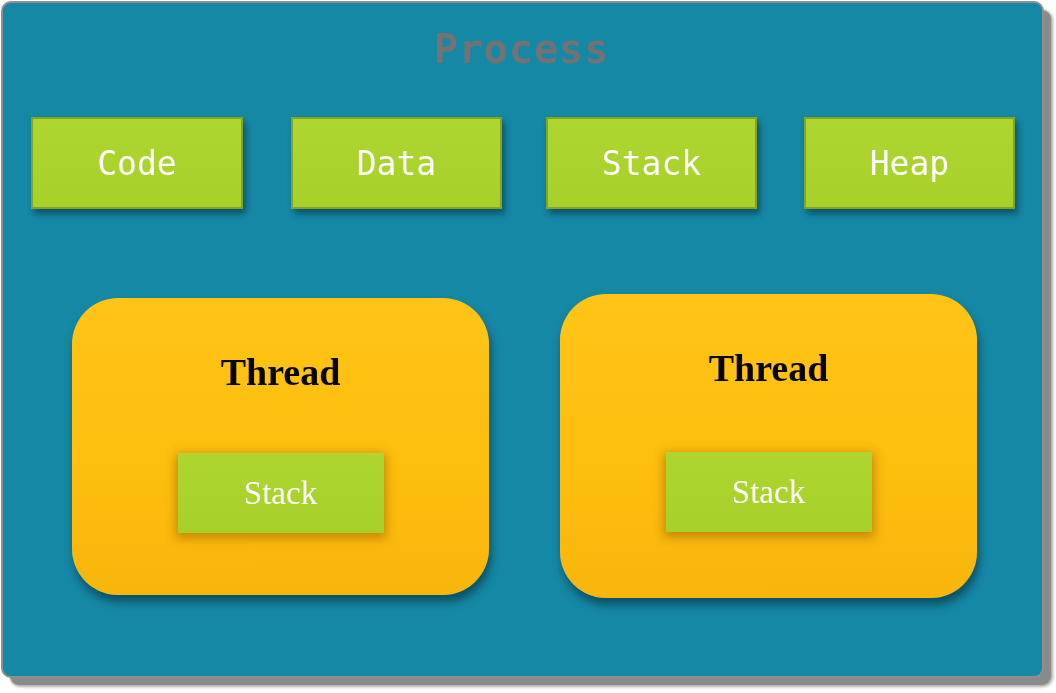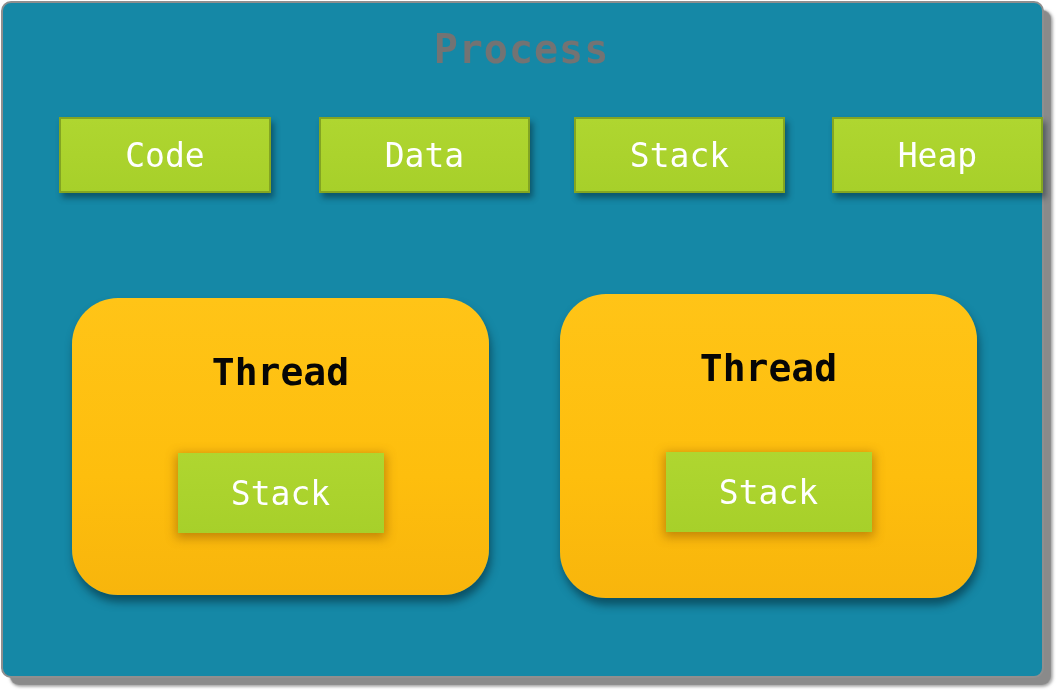--- a/index.html
+++ b/index.html
@@ -32,43 +32,43 @@
     text-align: center;
     font-size: 40px;
     font-weight: bold;
     color: #737373;
     letter-spacing: 1px;
   }
   
   .segment-box {
     position: absolute;
     top: 117px;
-    height: 76px;
+    height: 92px;
     box-sizing: border-box;
     background: linear-gradient(180deg, #AFD630 0%, #A7D02A 100%);
     border: 2px solid #83A522;
     box-shadow: 3px 5px 6px rgba(0, 25, 35, 0.45);
     display: flex;
     align-items: center;
     justify-content: center;
     font-size: 33px;
     color: #FFFFFF;
-    margin-left: 28px;
   }
   .seg-code  { left: 31px;  width: 212px; }
   .seg-data  { left: 291px; width: 211px; }
   .seg-stack { left: 546px; width: 211px; }
   .seg-heap  { left: 804px; width: 211px; }
   
   .thread-box {
     position: absolute;
     box-sizing: border-box;
     background: linear-gradient(180deg, #FFC417 0%, #FEBE0D 60%, #F8B50C 100%);
     border-radius: 46px;
     box-shadow: 2px 7px 9px rgba(0, 25, 35, 0.5);
+    font-family: Liberation Serif, serif;
   }
   .thread-1 { left: 72px;  top: 298px; width: 417px; height: 297px; }
   .thread-2 { left: 560px; top: 294px; width: 417px; height: 304px; }
   .thread-title {
     display: block;
     margin-top: 52px;
     width: 100%;
     text-align: center;
     font-size: 38px;
     font-weight: bold;

